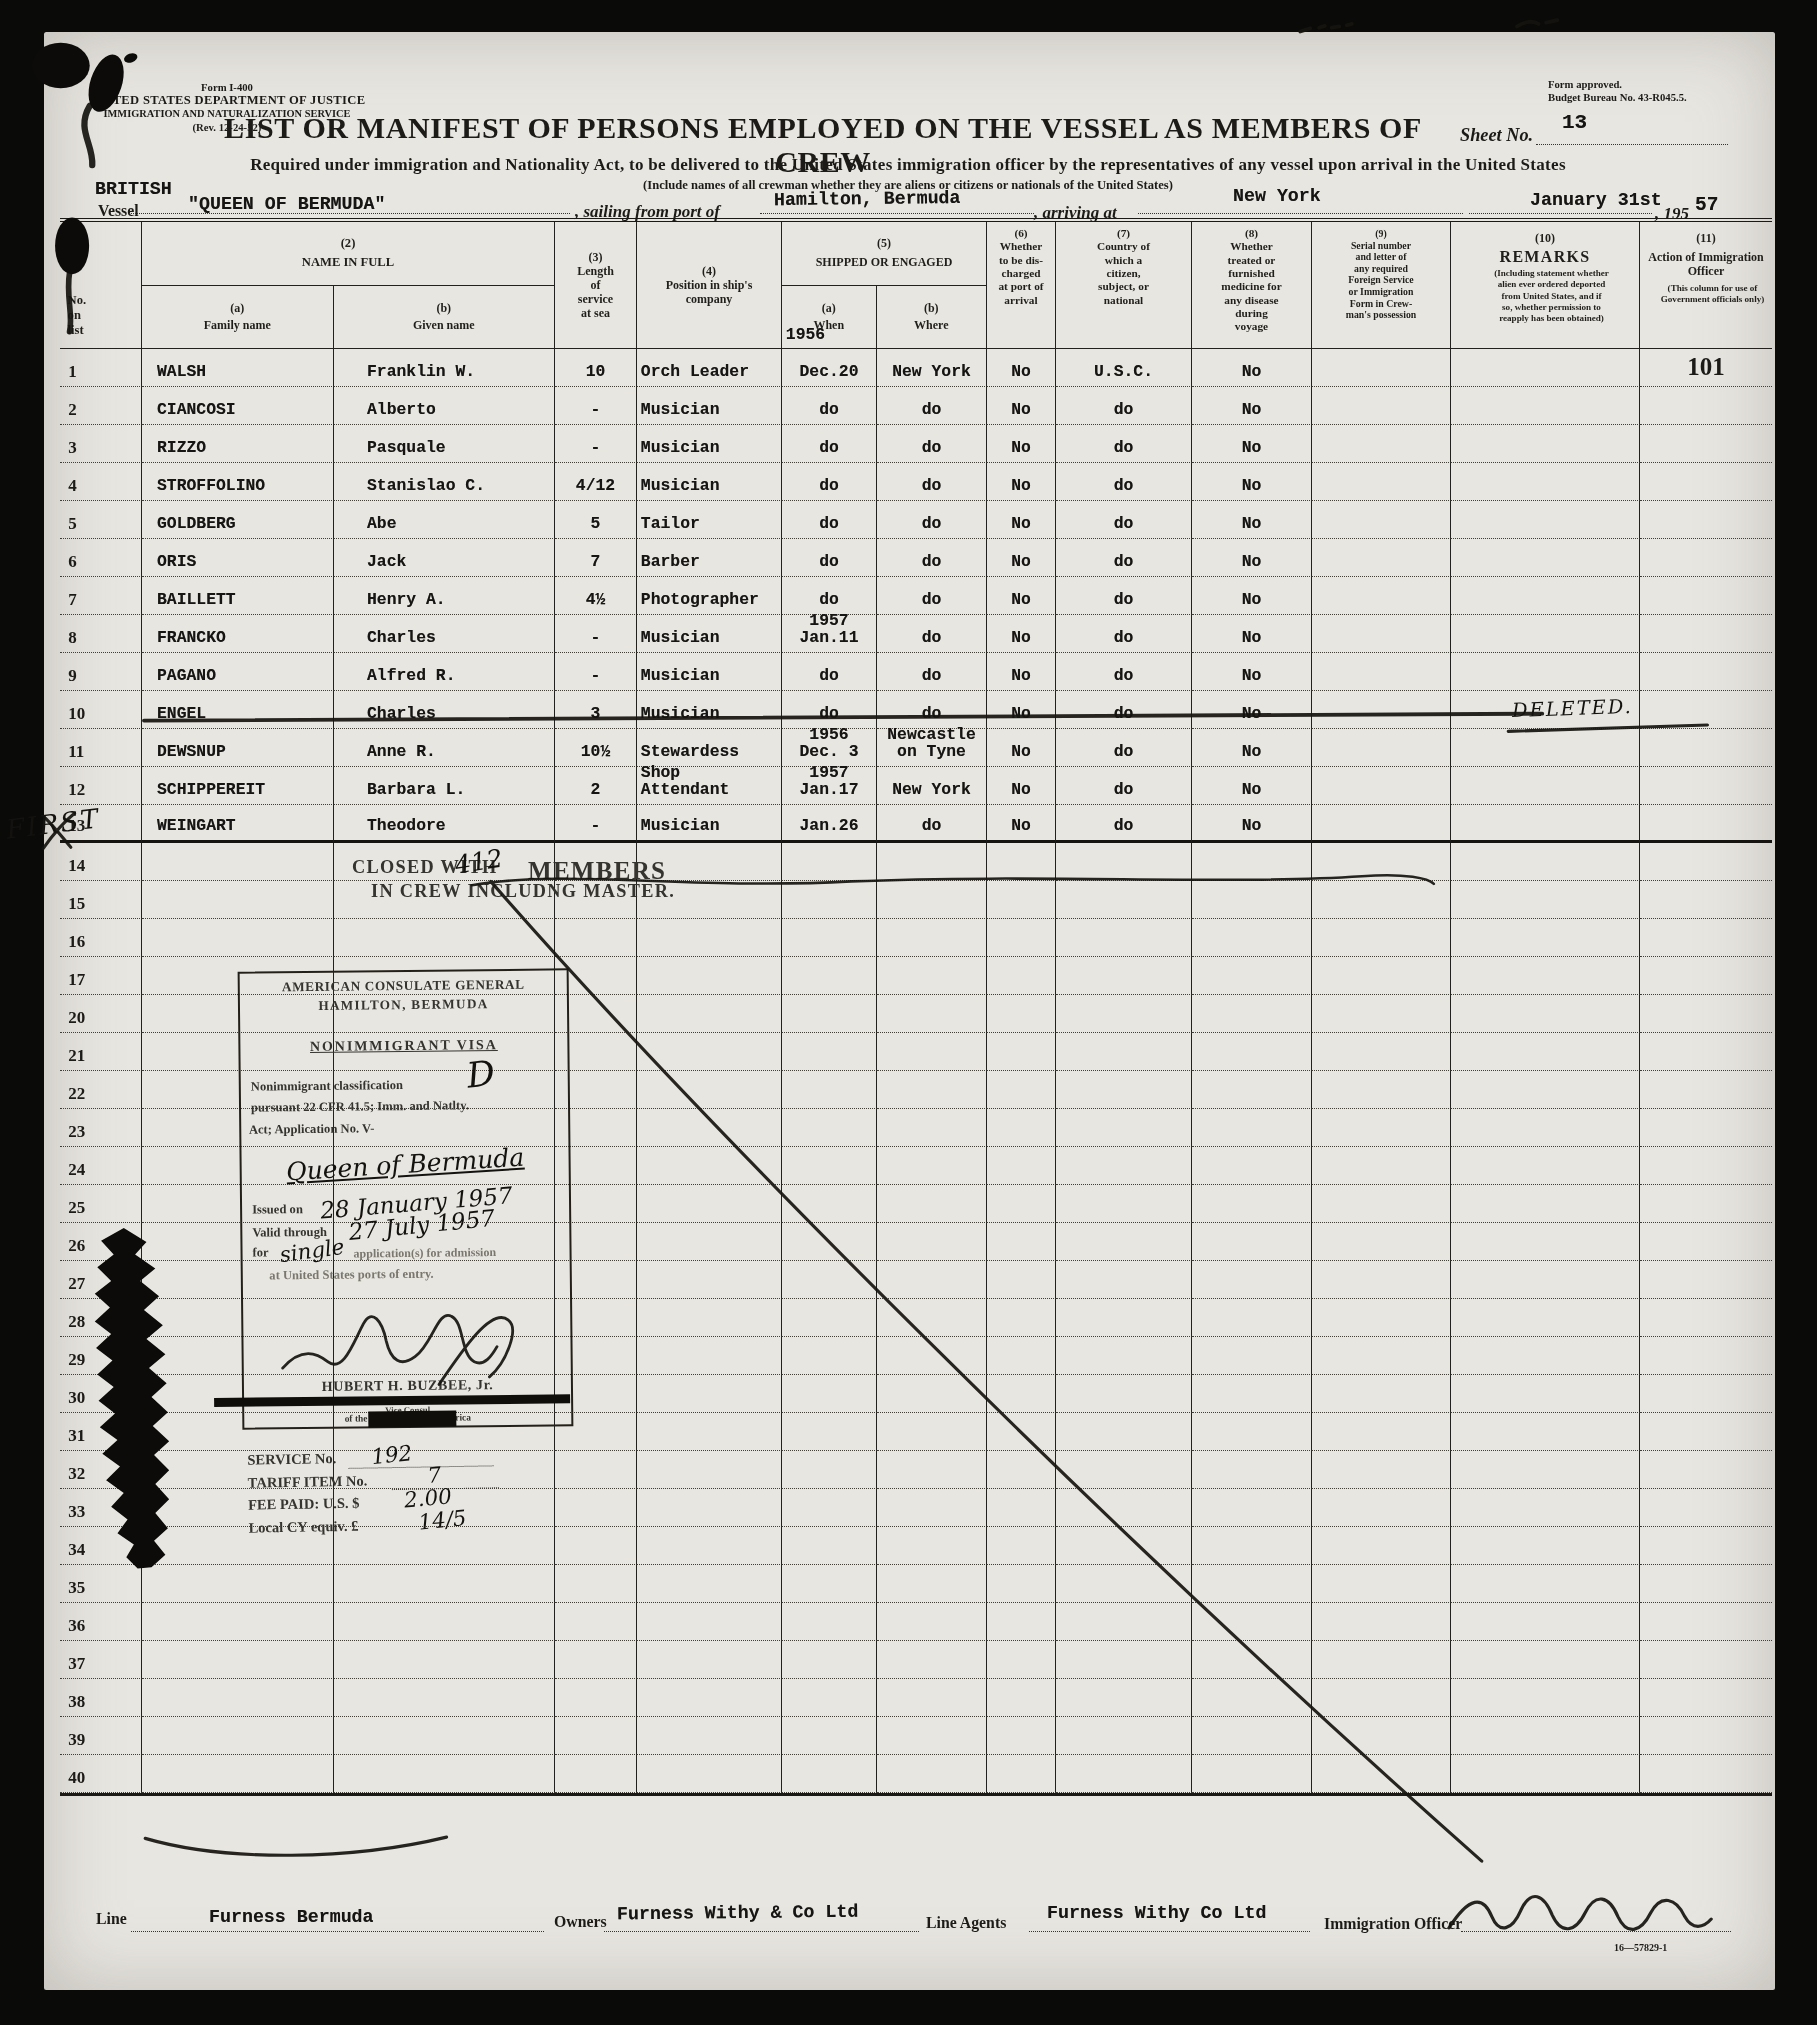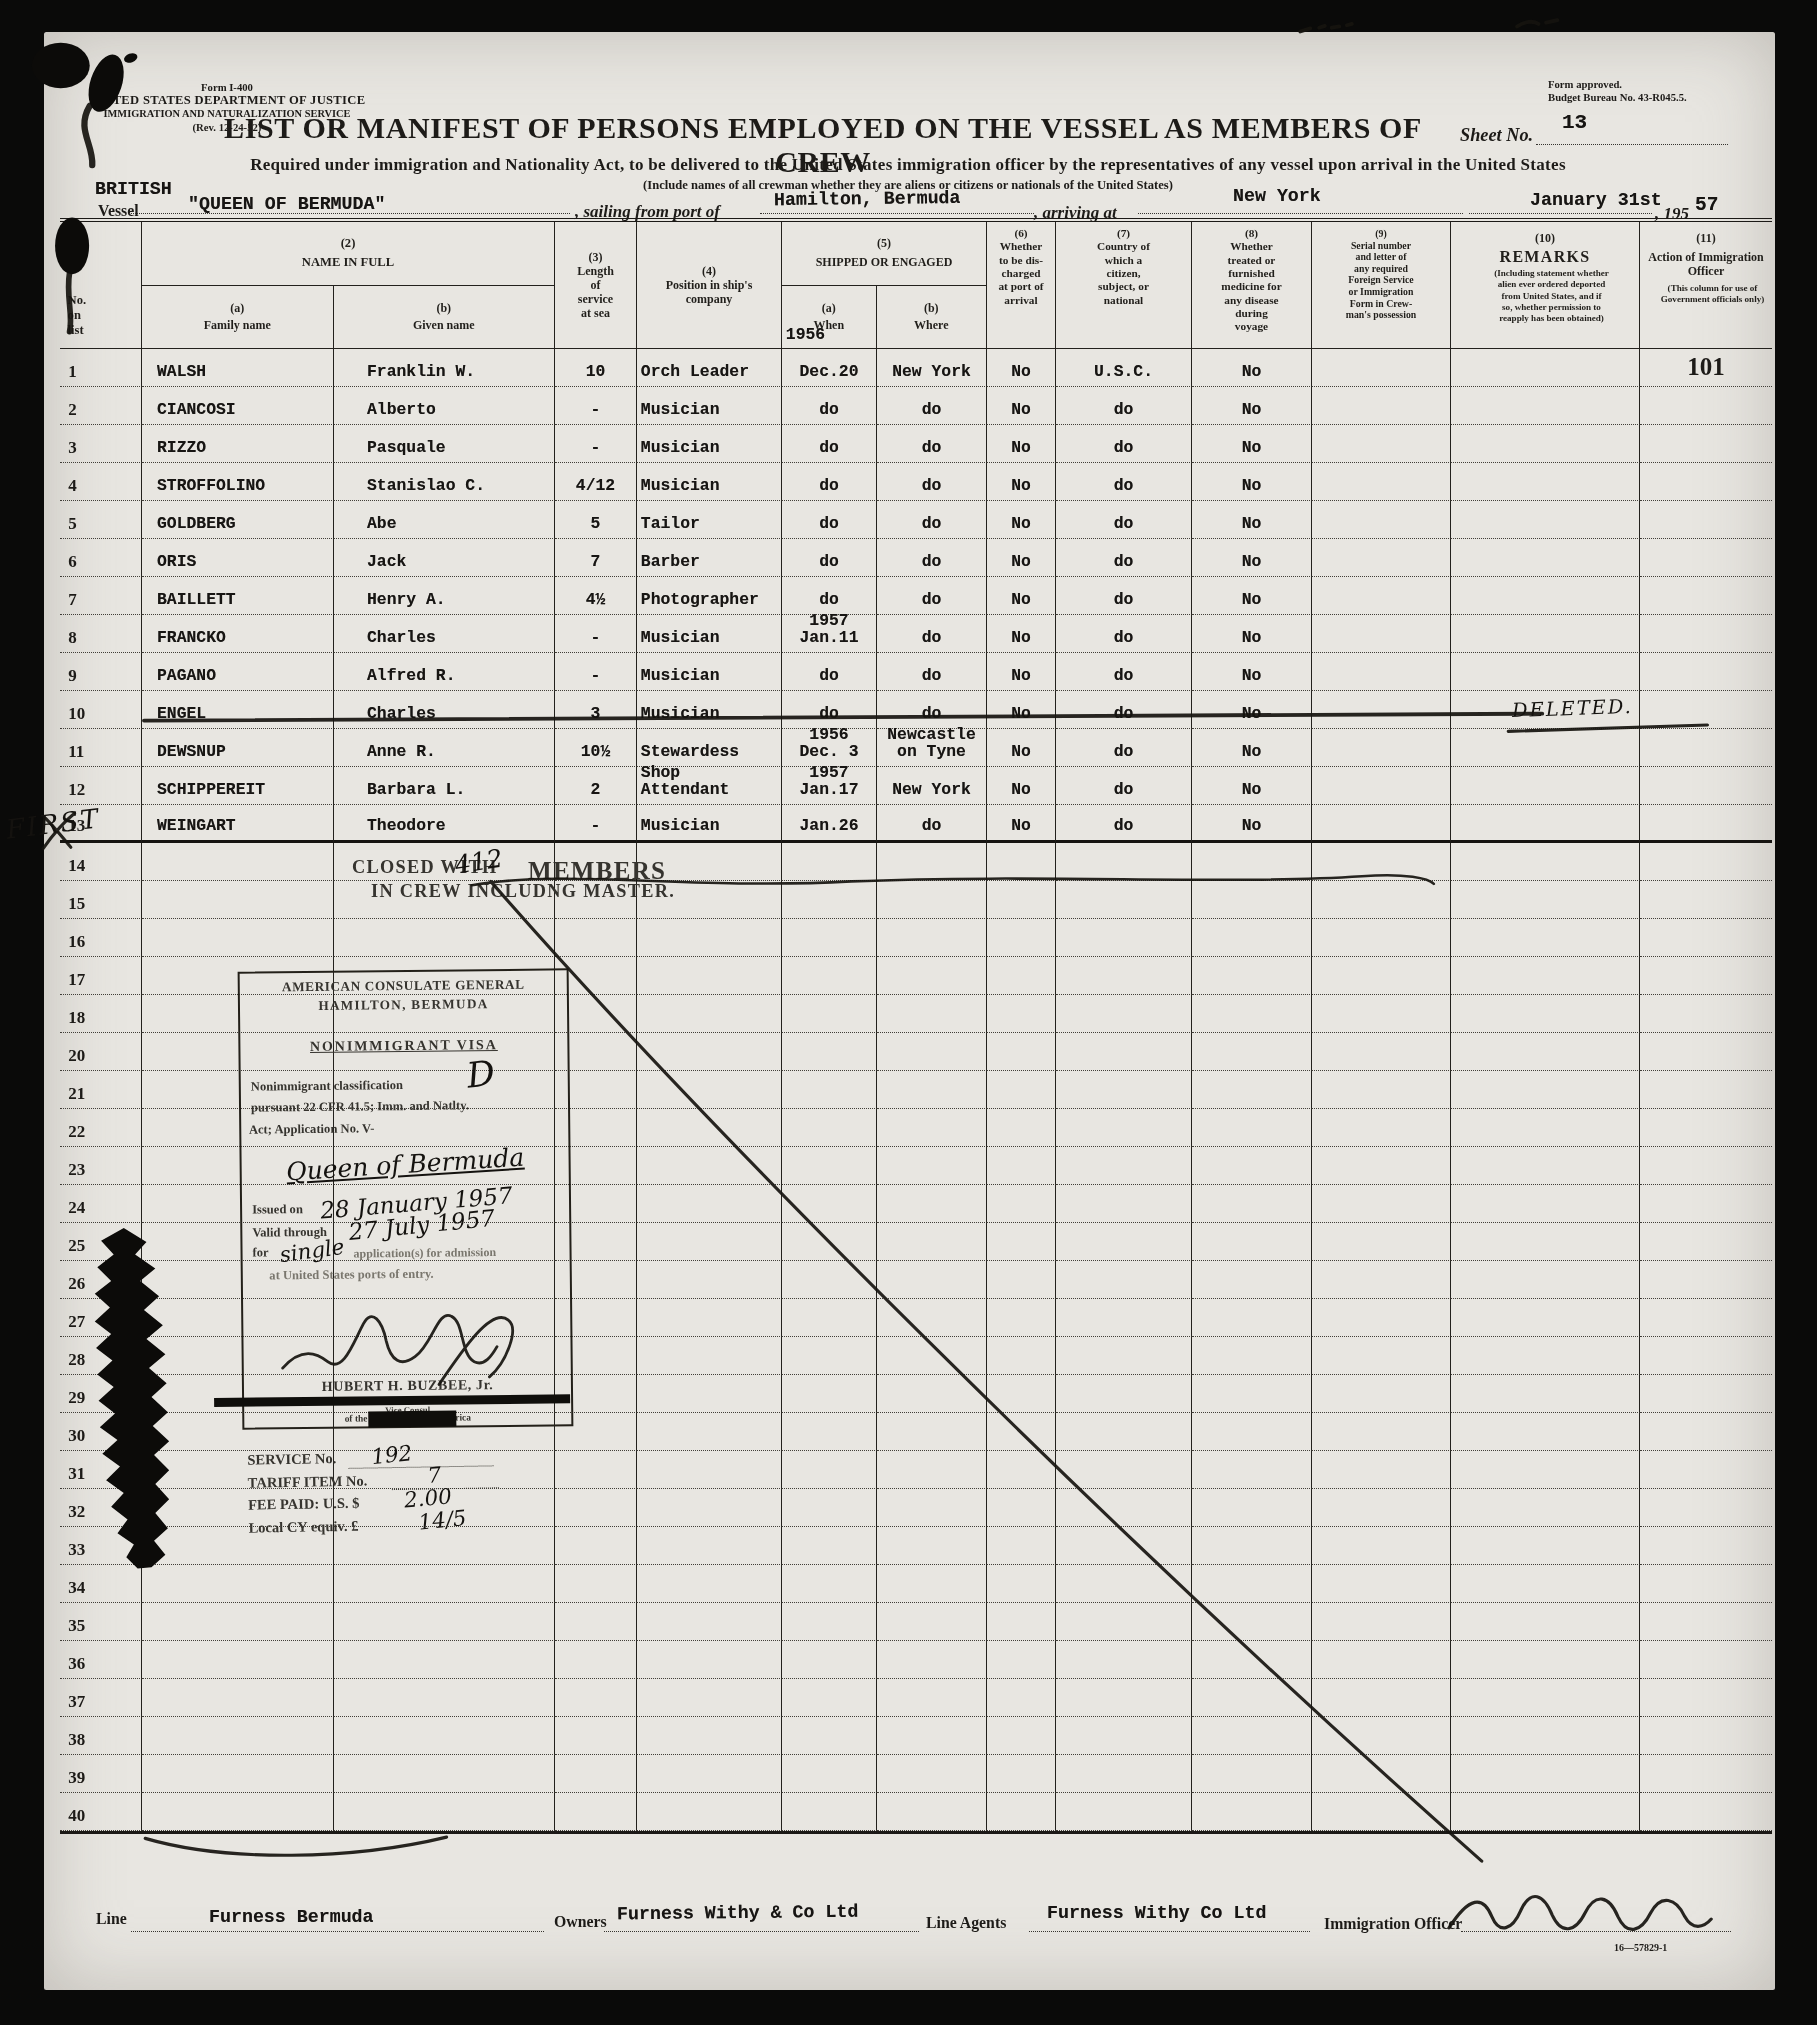--- a/index.html
+++ b/index.html
@@ -437,35 +437,20 @@
           <div class="cell c-center typed" style="width: 95px;"></div>
           <div class="cell c-center typed" style="width: 110px;"></div>
           <div class="cell c-center typed" style="width: 69px;"></div>
           <div class="cell c-center typed" style="width: 136px;"></div>
           <div class="cell c-center typed" style="width: 120px;"></div>
           <div class="cell c-center typed" style="width: 139px;"></div>
           <div class="cell c-center typed" style="width: 189px;"></div>
           <div class="cell c-action" style="width: 132px;"></div>
         </div>
         <div class="row">
-          <div class="cell c-no" style="width: 82px;">18</div>
-          <div class="cell c-left pl24 typed" style="width: 192px;"></div>
-          <div class="cell c-left pl52 typed" style="width: 221px;"></div>
-          <div class="cell c-center typed" style="width: 82px;"></div>
-          <div class="cell c-left pl6 typed" style="width: 145px;"></div>
-          <div class="cell c-center typed" style="width: 95px;"></div>
-          <div class="cell c-center typed" style="width: 110px;"></div>
-          <div class="cell c-center typed" style="width: 69px;"></div>
-          <div class="cell c-center typed" style="width: 136px;"></div>
-          <div class="cell c-center typed" style="width: 120px;"></div>
-          <div class="cell c-center typed" style="width: 139px;"></div>
-          <div class="cell c-center typed" style="width: 189px;"></div>
-          <div class="cell c-action" style="width: 132px;"></div>
-        </div>
-        <div class="row">
           <div class="cell c-no" style="width: 82px;">20</div>
           <div class="cell c-left pl24 typed" style="width: 192px;"></div>
           <div class="cell c-left pl52 typed" style="width: 221px;"></div>
           <div class="cell c-center typed" style="width: 82px;"></div>
           <div class="cell c-left pl6 typed" style="width: 145px;"></div>
           <div class="cell c-center typed" style="width: 95px;"></div>
           <div class="cell c-center typed" style="width: 110px;"></div>
           <div class="cell c-center typed" style="width: 69px;"></div>
           <div class="cell c-center typed" style="width: 136px;"></div>
           <div class="cell c-center typed" style="width: 120px;"></div>

